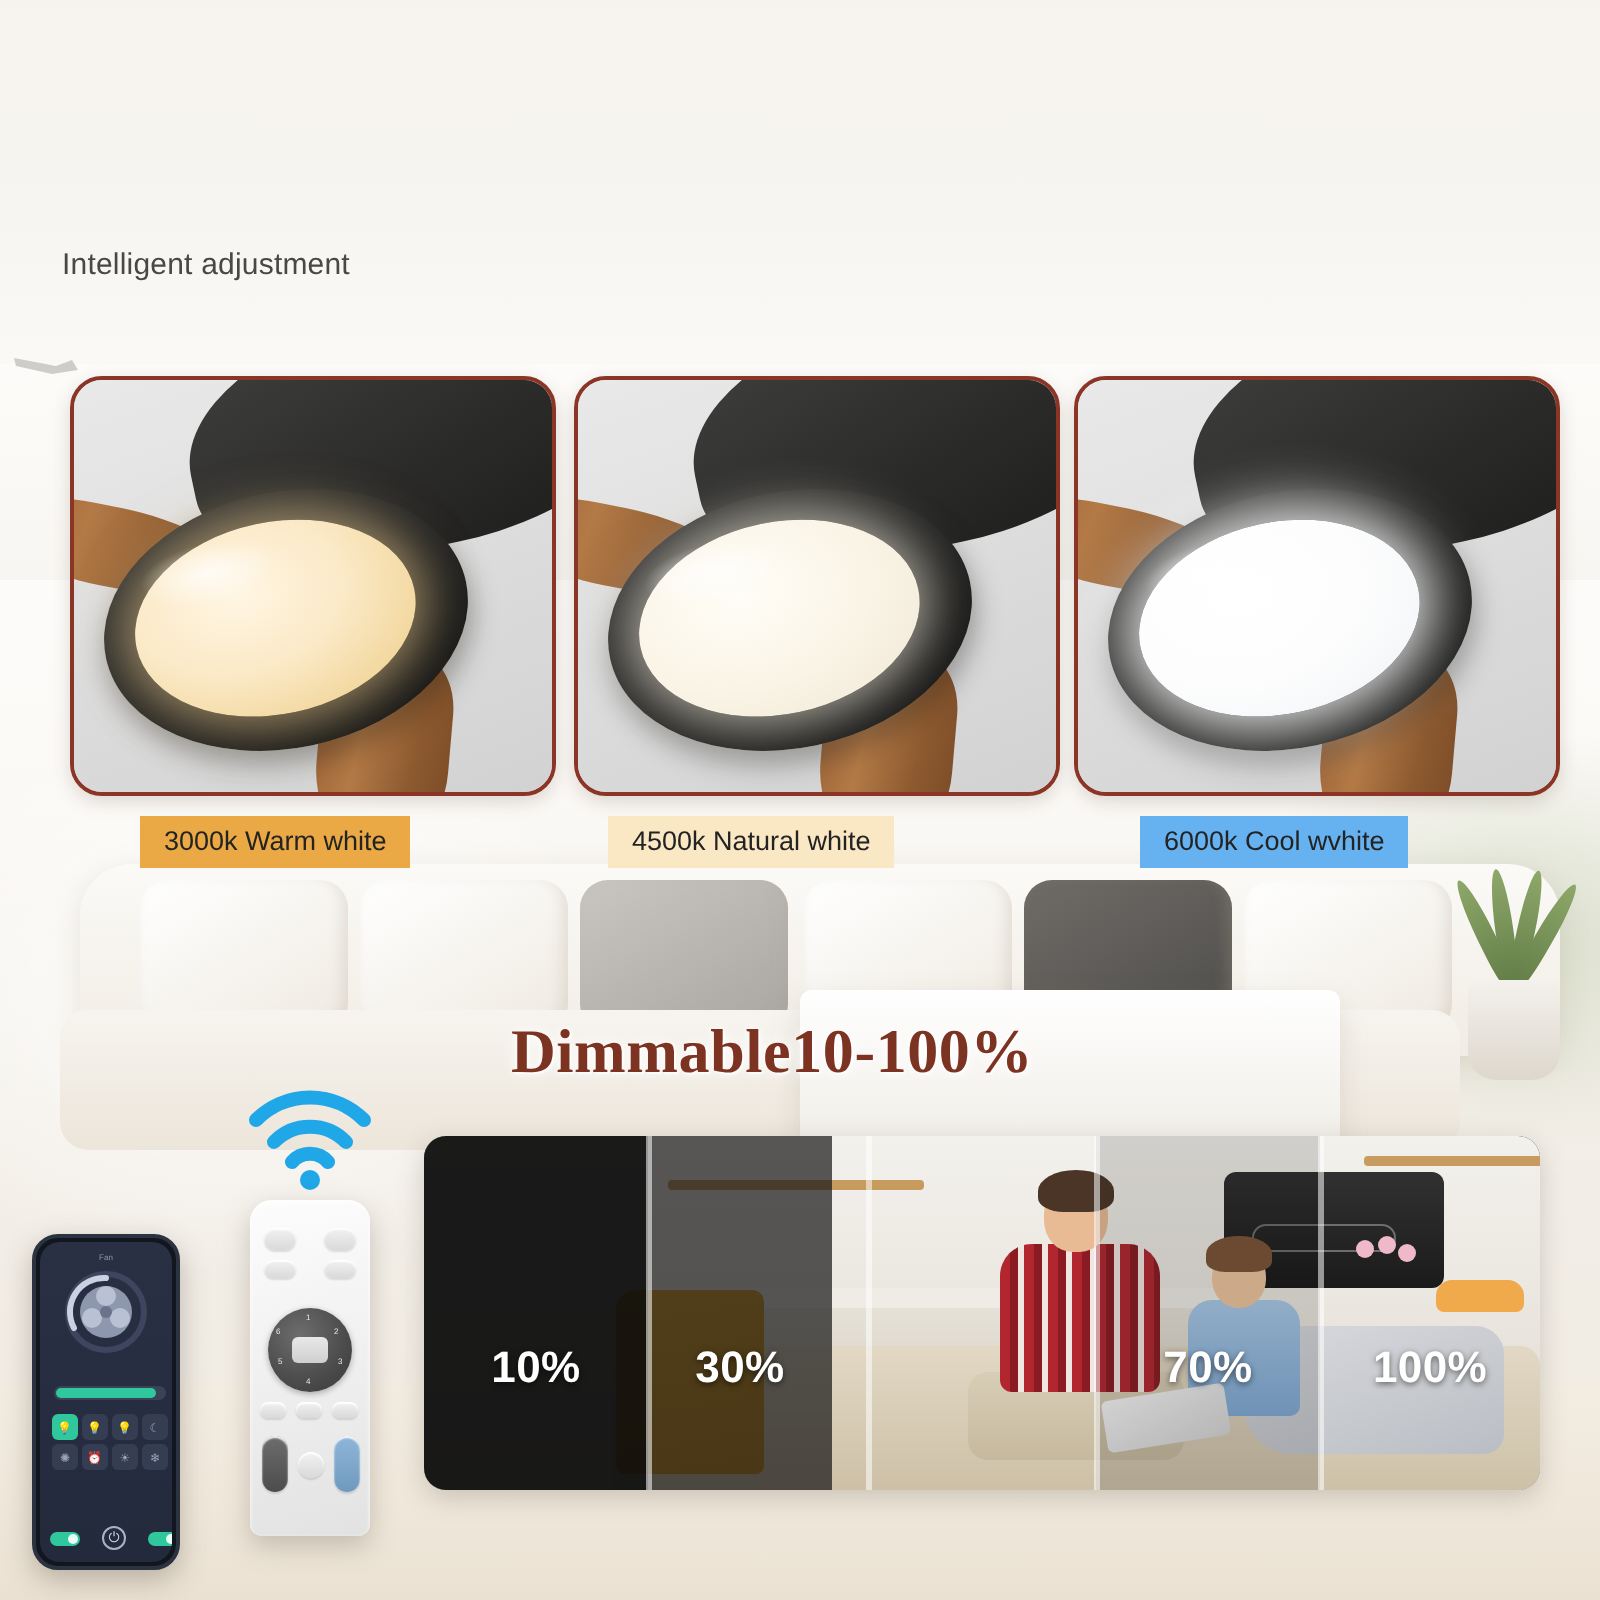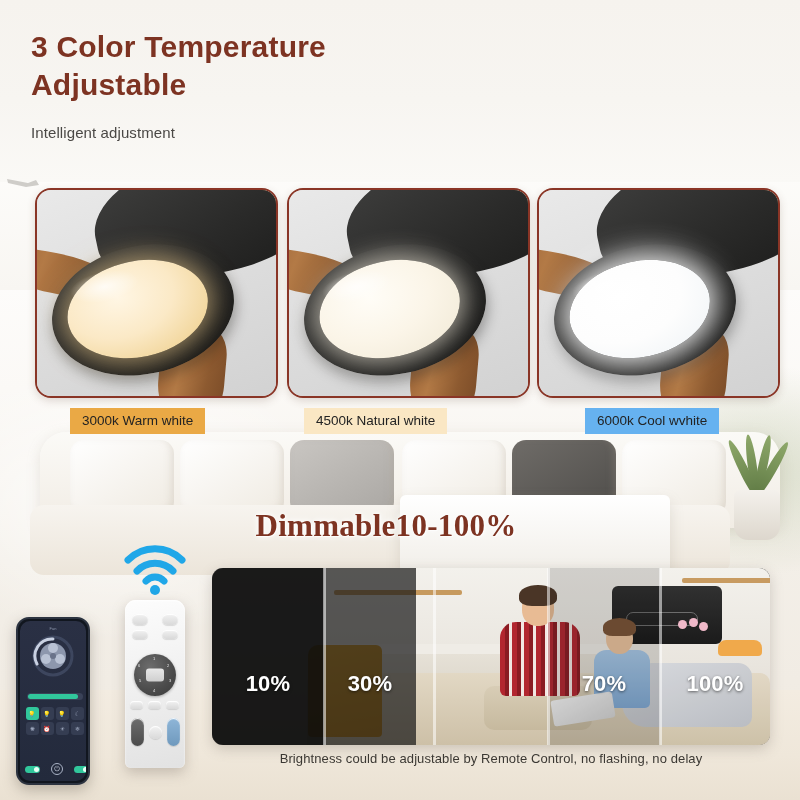--- a/index.html
+++ b/index.html
@@ -149,21 +149,21 @@
   }
 
   
   .badge {
     position:absolute; height:26px; line-height:26px;
     font-size:13.5px; color:#232323; text-align:center; white-space:nowrap;
     padding:0 12px;
   }
   .badge.warm    { background:#eaa945; }
   .badge.natural { background:#fae7c4; }
-  .badge.cool    { background:#66b2f0;margin-left:15px; }
+  .badge.cool    { background:#66b2f0; }
 
   
   .dim-title {
     position:absolute; left:0; top:508px; width:772px; text-align:center;
     font-family:"Liberation Serif", serif;
     font-size:31px; font-weight:700; color:#7d3322; letter-spacing:0.3px;
     text-shadow:0 0 5px rgba(255,255,255,.95), 0 0 10px rgba(255,255,255,.85),
                 1px 1px 0 rgba(255,255,255,.7);
   }
 
@@ -301,24 +301,20 @@
   <div class="plant">
     <div class="leaf" style="transform:rotate(-26deg);"></div>
     <div class="leaf" style="transform:rotate(-8deg);"></div>
     <div class="leaf" style="transform:rotate(12deg);"></div>
     <div class="leaf" style="transform:rotate(30deg);"></div>
     <div class="pot"></div>
   </div>
   <div class="carpet"></div>
 
   <div class="header-bg"></div>
-  <div class="headline">
-    <div>3 Color Temperature</div>
-    <div>Adjustable</div>
-  </div>
   <div class="subhead">Intelligent adjustment</div>
 
   <svg class="rod" viewBox="0 0 34 12">
     <path d="M1 3 L22 7 L30 4 L33 9 L20 11 L2 7 Z" fill="#cfcdc9"></path>
   </svg>
 
   <div class="panels">
 
     <div class="panel warm" style="left:35px;">
       <div class="scene">
@@ -477,15 +473,14 @@
       <div class="veil" style="background:rgba(255,255,255,0.02);"></div>
       <div class="dim-pct">100%</div>
     </div>
 
     <div class="dim-sep" style="left:111px;"></div>
     <div class="dim-sep" style="left:221px;"></div>
     <div class="dim-sep" style="left:335px;"></div>
     <div class="dim-sep" style="left:447px;"></div>
   </div>
 
-  <div class="dim-caption">Brightness could be adjustable by Remote Control, no flashing, no delay</div>
 
 </div>
 
 </body></html>

